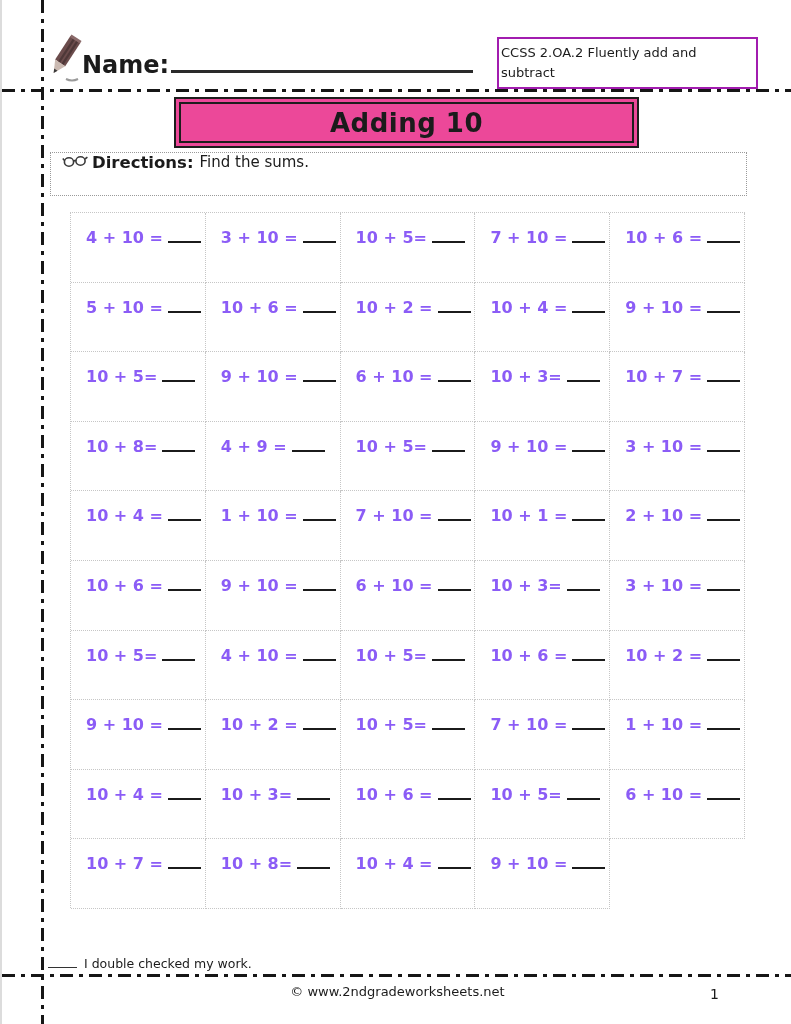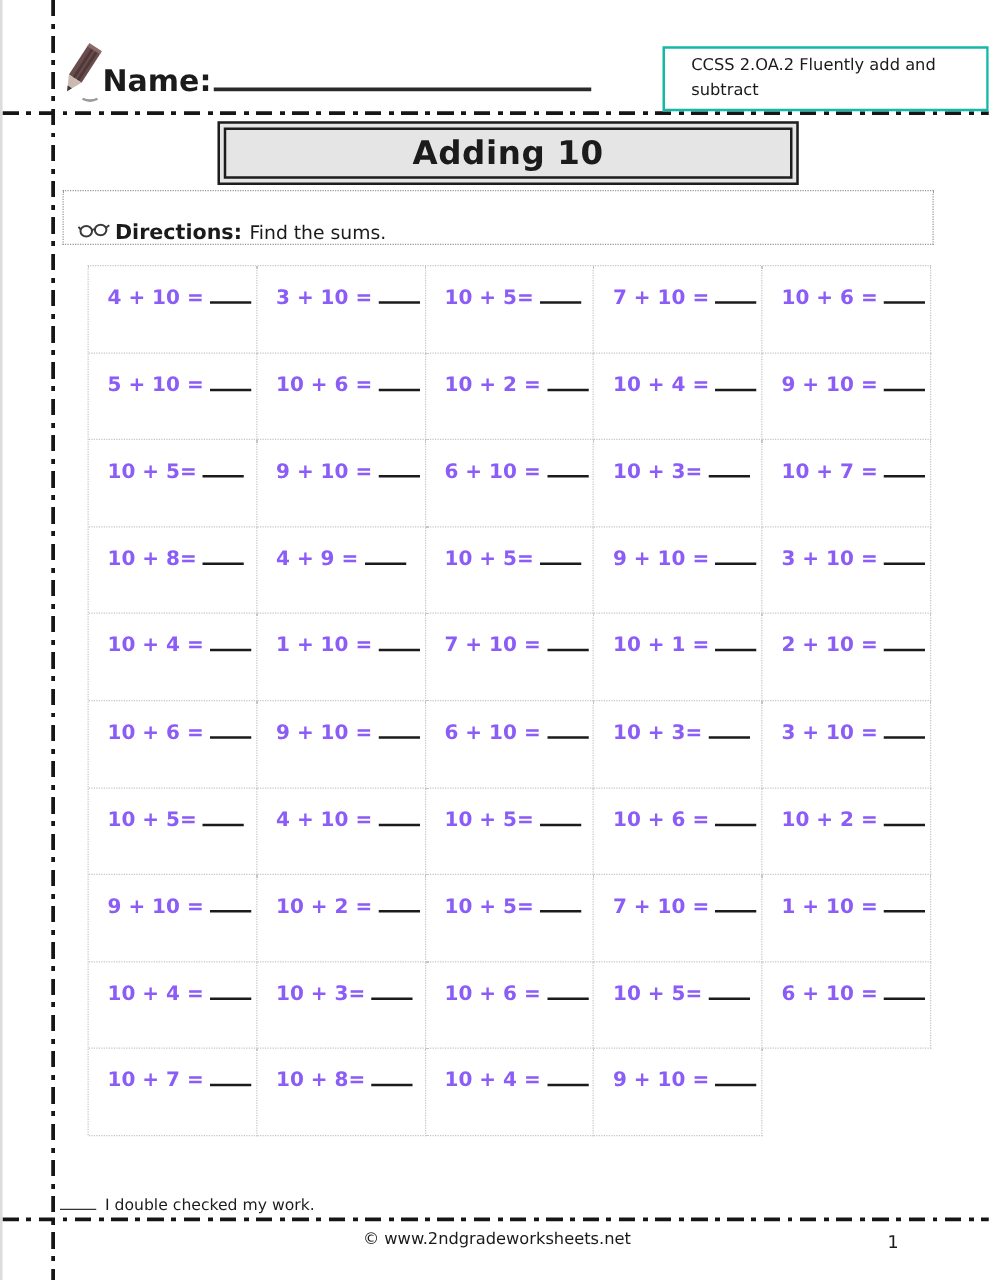--- a/index.html
+++ b/index.html
@@ -16,34 +16,34 @@
   .dashdot-v {
     position:absolute; top:0; height:1024px; width:3px; left:39px;
     background:repeating-linear-gradient(180deg,#161616 0 13px,transparent 13px 19px,#161616 19px 23px,transparent 23px 29px);
   }
   
   .pencil { position:absolute; left:42px; top:30px; }
   .name-row { position:absolute; left:80px; top:48px; font-size:24px; font-weight:bold; white-space:nowrap; }
   .name-line { display:inline-block; width:302px; border-bottom:3px solid #2a2a2a; height:22px; margin-left:2px; }
   .ccss-box {
     position:absolute; left:495px; top:37px; width:261px; height:52px; box-sizing:border-box;
-    border:2px solid #14b8a6; padding:4px 7px 0 21px; font-size:13px; line-height:1.55; background:#fff;margin-left:33px;
+    border:2px solid #a21caf; padding:4px 7px 0 2px; font-size:13px; line-height:1.55; background:#fff;
   }
   .title-box {
     position:absolute; left:172px; top:97px; width:465px; height:51px; box-sizing:border-box;
-    border:2px solid #1d1d1d; padding:3px; background:#e5e5e5;
+    border:2px solid #1d1d1d; padding:3px; background:#ec4899;
   }
   .title-inner {
     box-sizing:border-box; width:100%; height:100%; border:2px solid #1d1d1d;
     display:flex; align-items:center; justify-content:center;
     font-size:26px; font-weight:bold; letter-spacing:0.5px;
   }
   .dir-box {
     position:absolute; left:48px; top:152px; width:697px; height:44px; box-sizing:border-box;
-    border:1px dotted #9a9a9a; display:flex; align-items:flex-end; padding-left:11px; background:#fff;
+    border:1px dotted #9a9a9a; display:flex; align-items:flex-start; padding-left:11px; background:#fff;
   }
   .dir-label { font-size:16.5px; font-weight:bold; margin:0 6px 0 4px; }
   .dir-text  { font-size:15px; }
   
   .grid {
     position:absolute; left:68px; top:212px; width:675px; height:696px; box-sizing:border-box;
     display:grid; grid-template-columns:repeat(5,1fr); grid-auto-rows:69.6px;
     border-top:1px dotted #c6c6c6; border-left:1px dotted #c6c6c6;
   }
   .cell {

